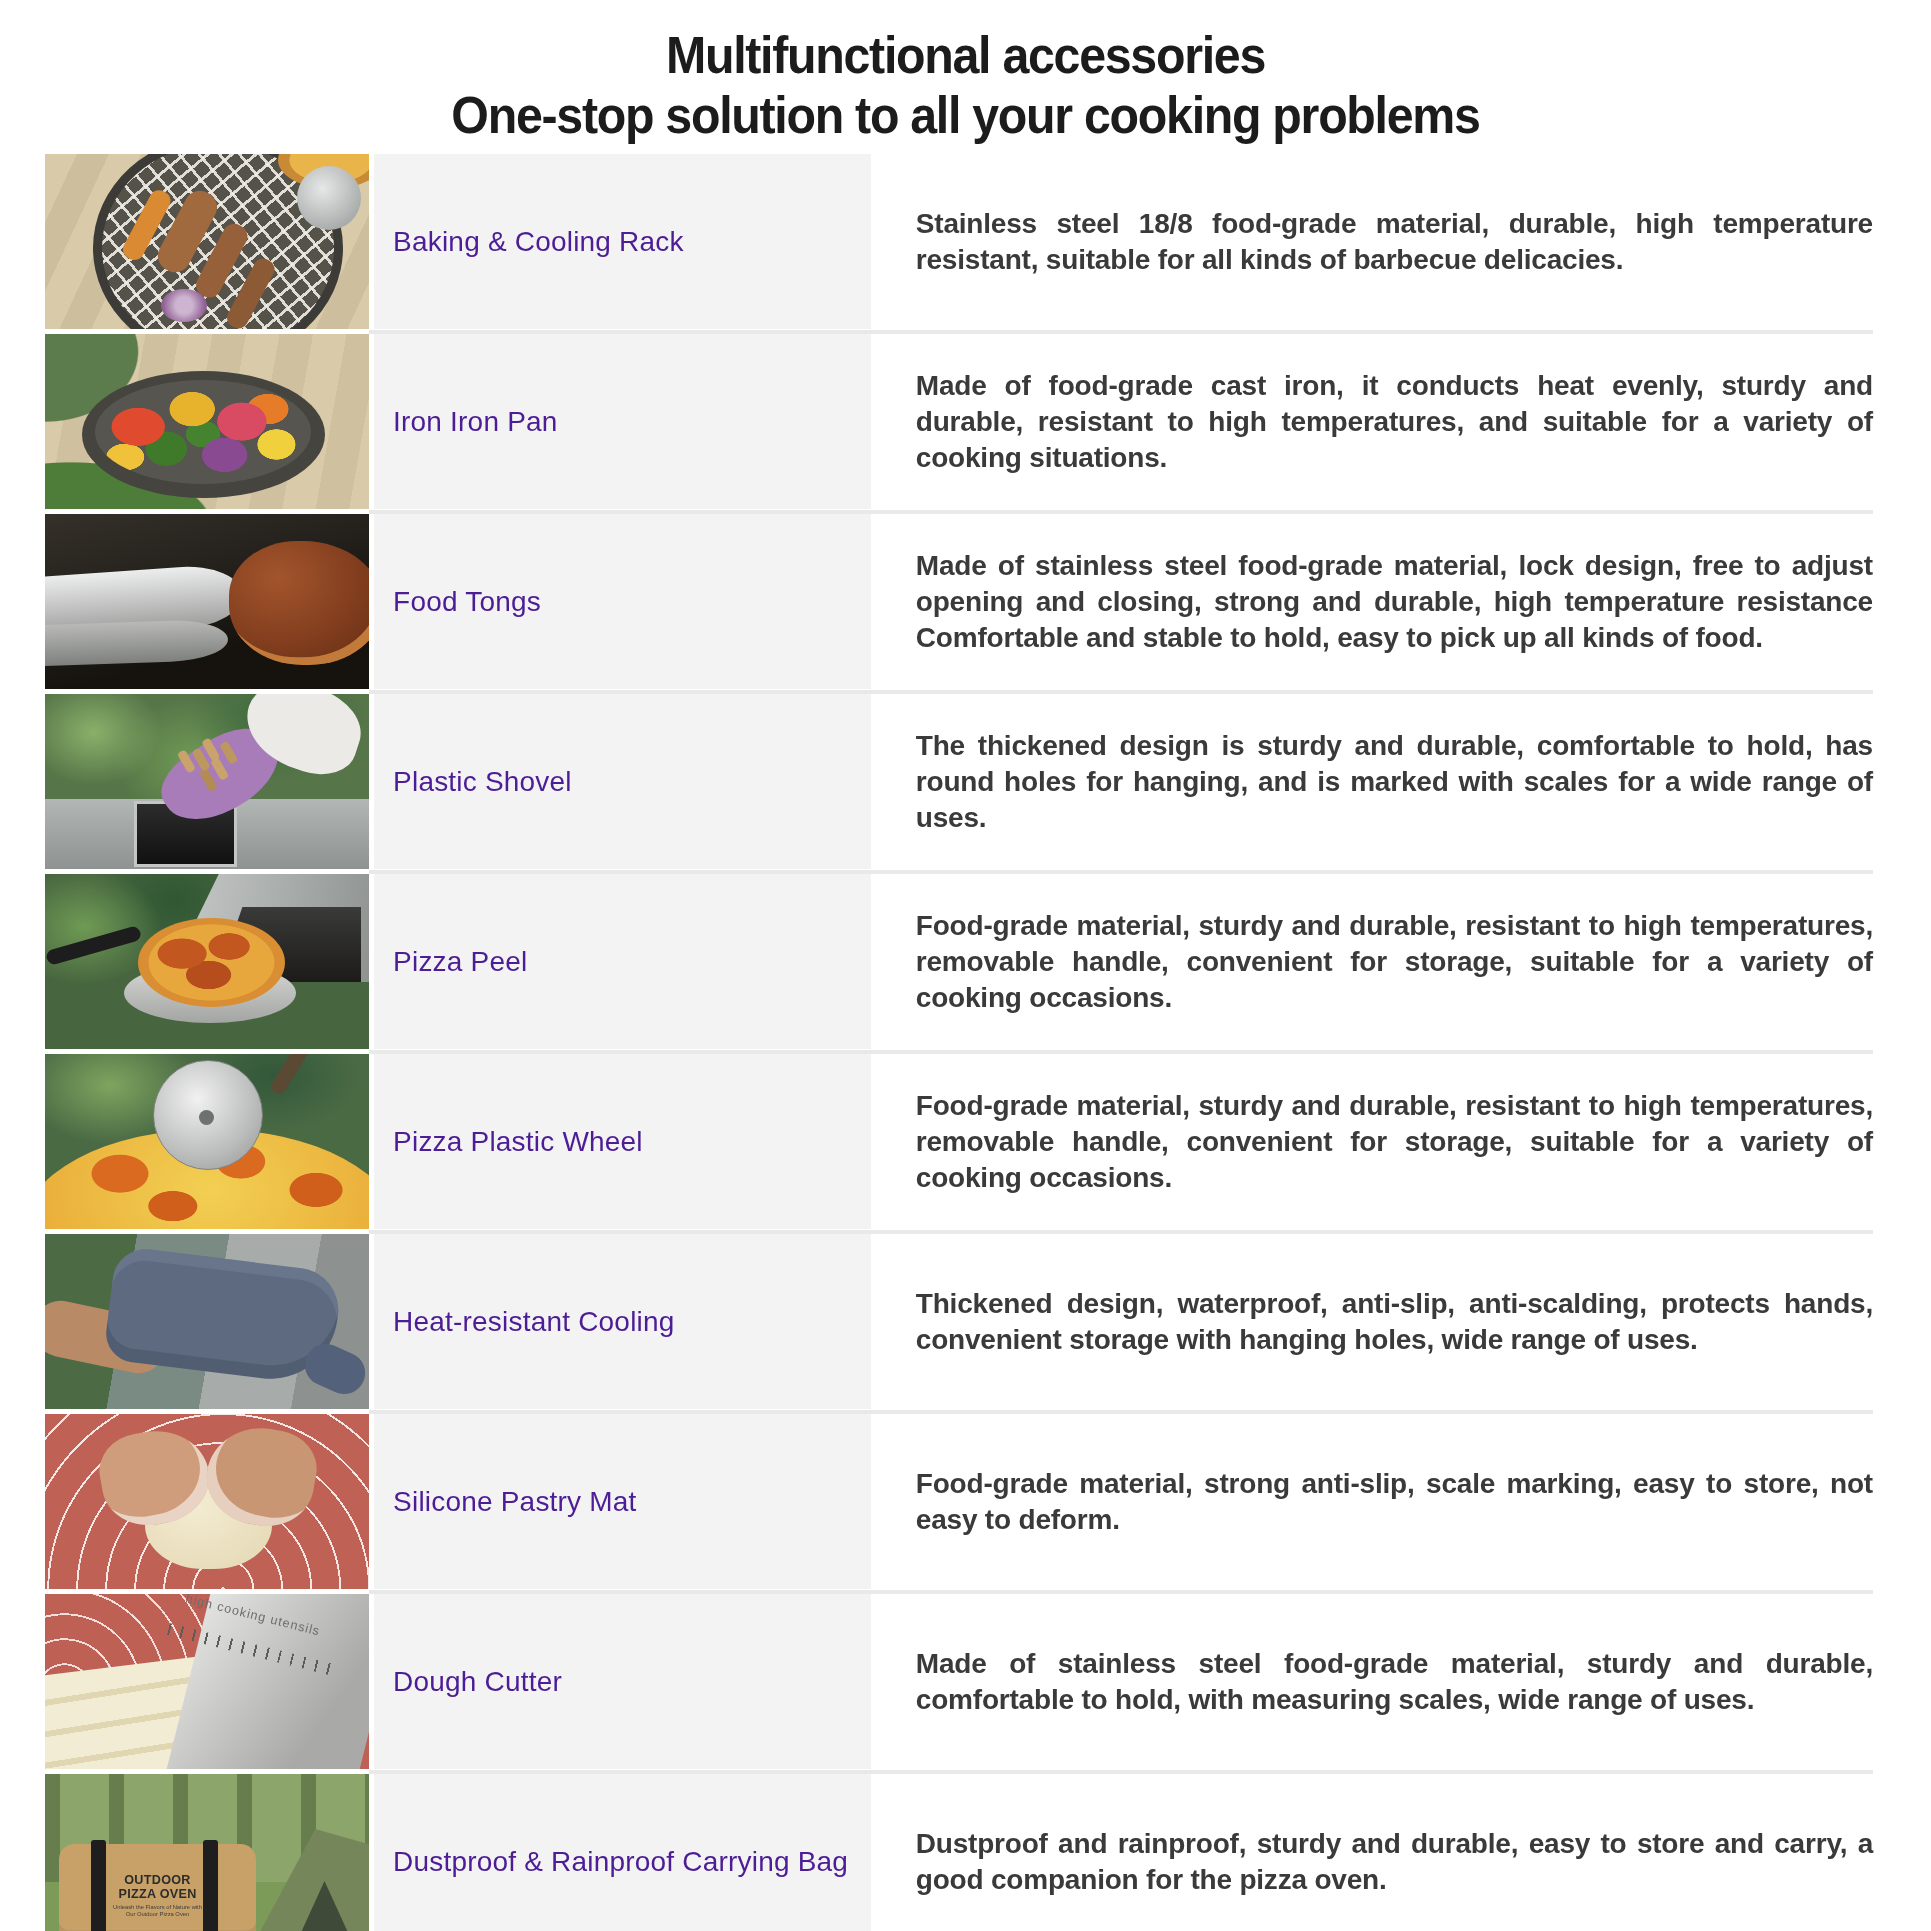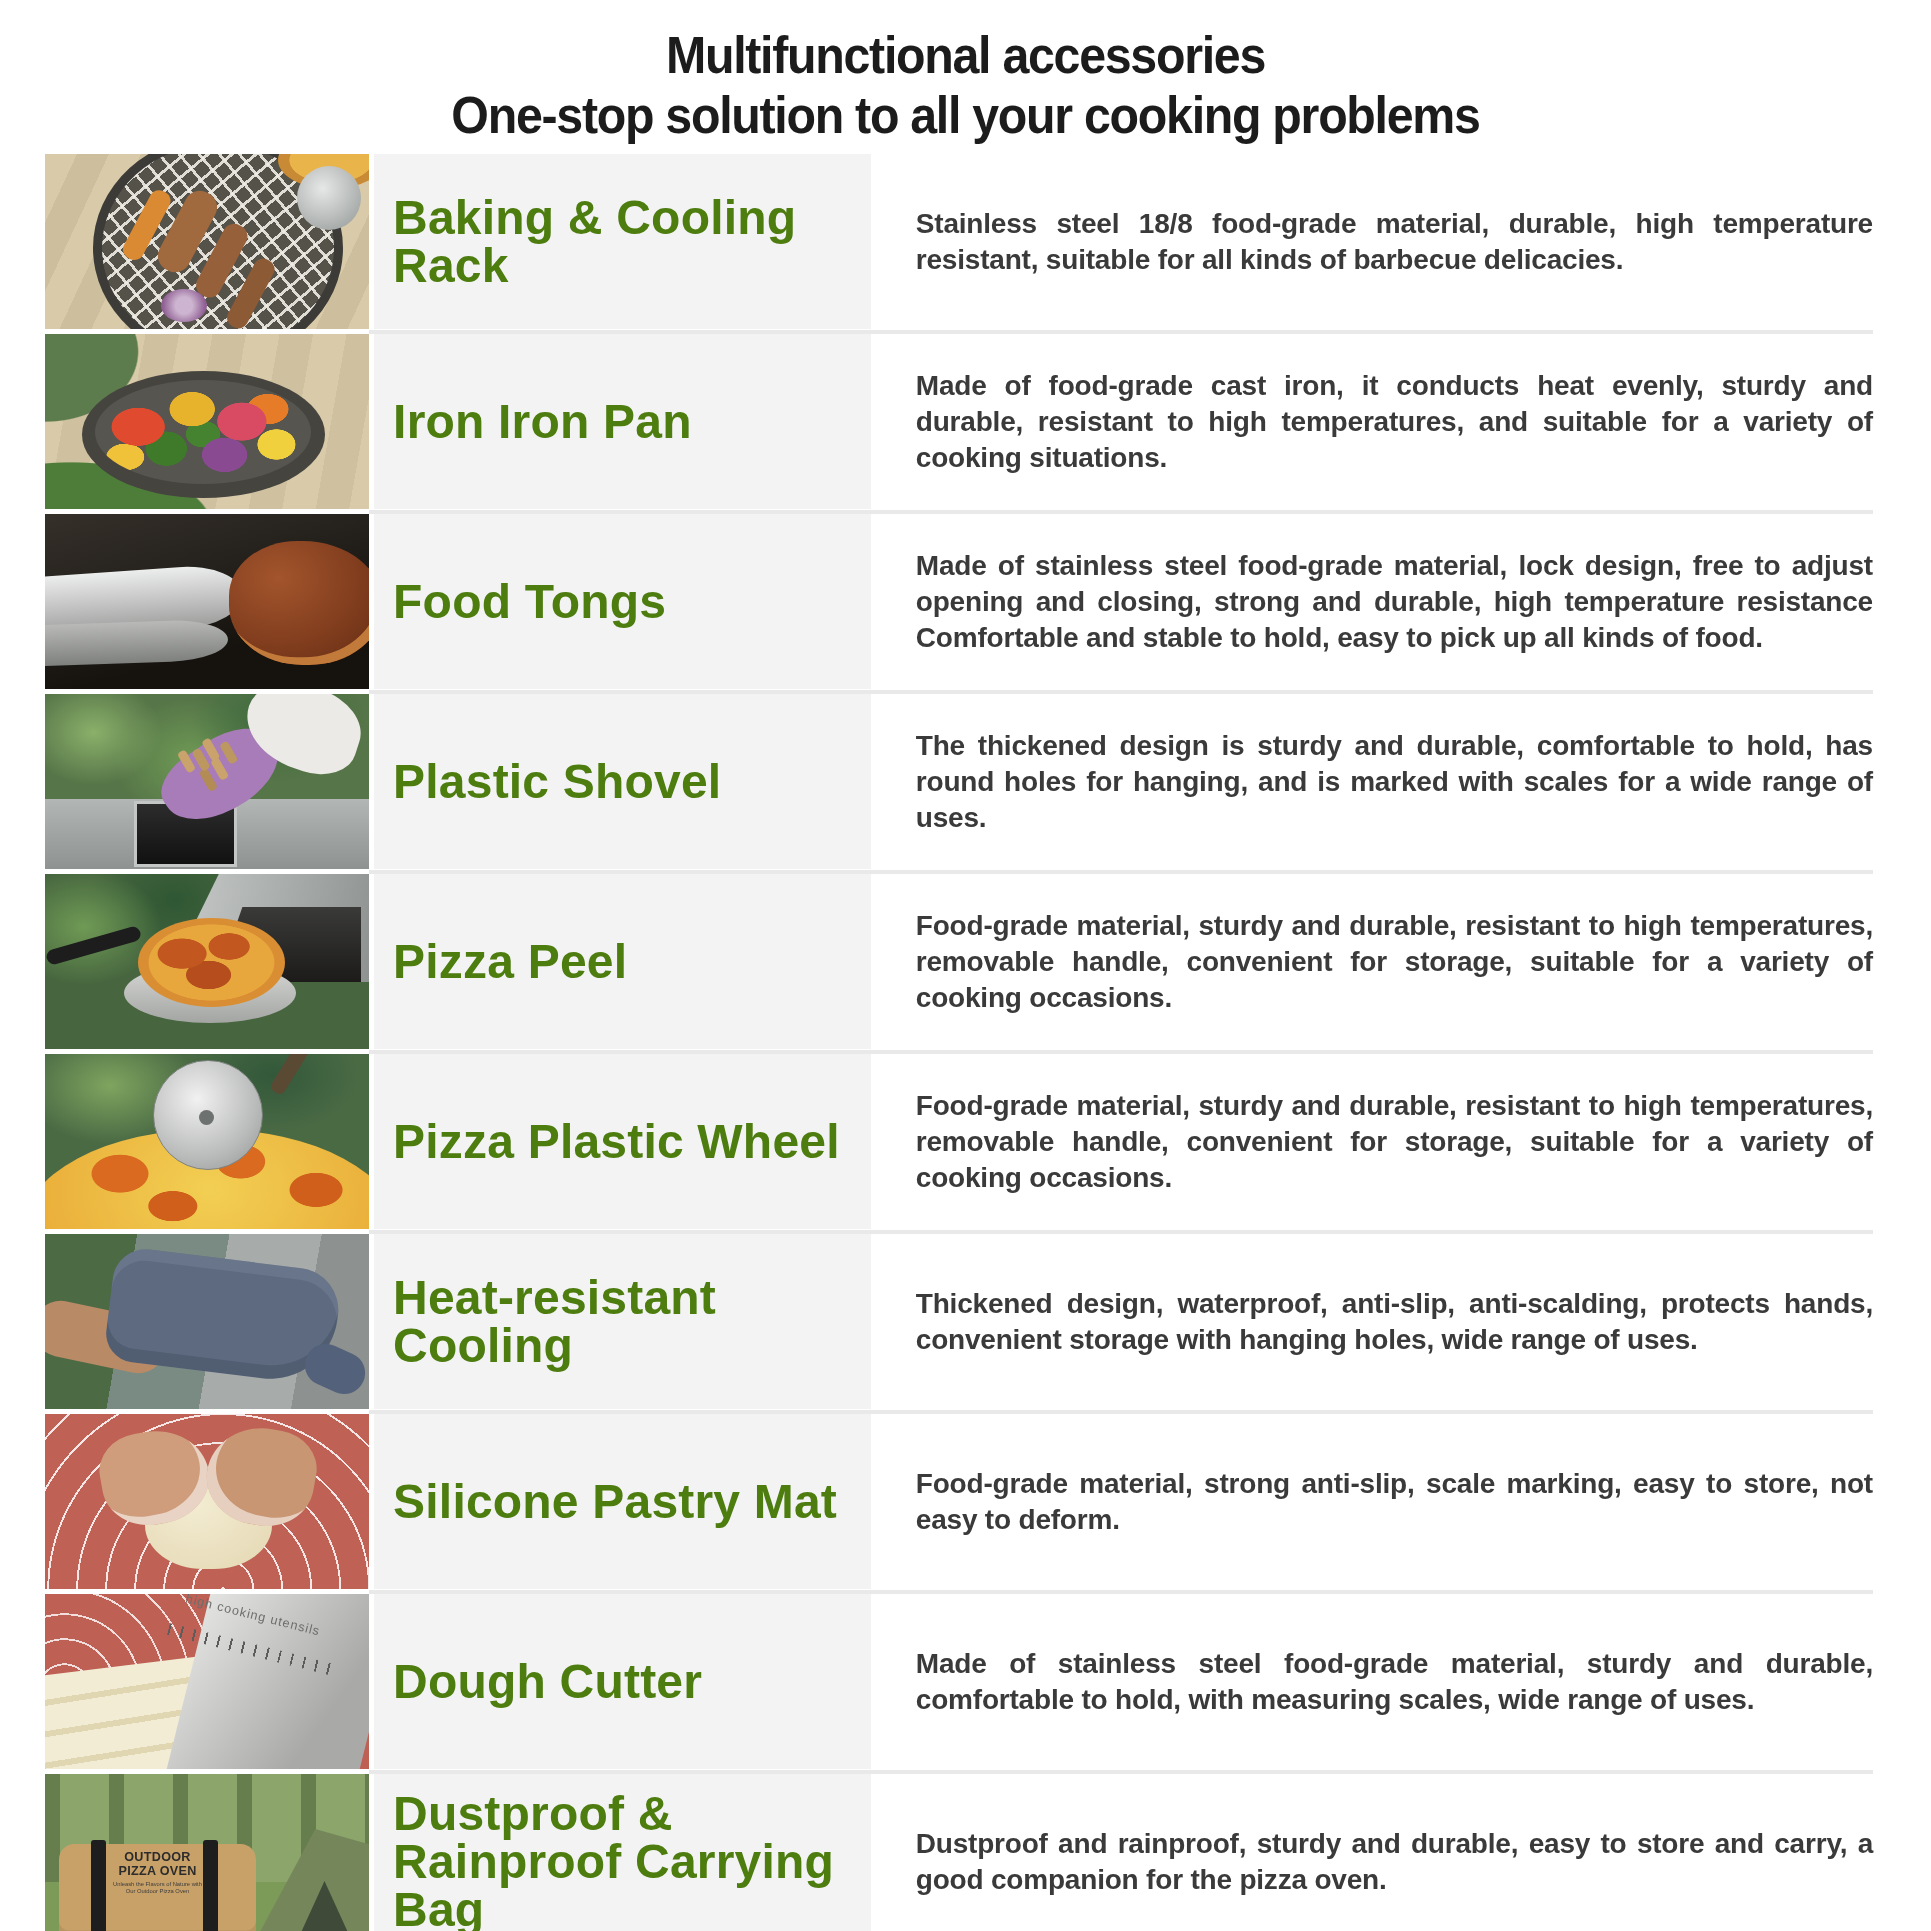--- a/index.html
+++ b/index.html
@@ -9,21 +9,21 @@
   .header{padding-top:25px;height:129px;text-align:center;}
   .header .line{display:block;font-weight:700;font-size:52px;line-height:60px;color:#1c1c1c;letter-spacing:-1.4px;transform:scaleX(.93);transform-origin:center;}
 
   
   .rows{margin-left:45px;}
   .row{display:flex;height:180px;position:relative;}
   .photo{width:324px;height:175px;flex:0 0 324px;position:relative;overflow:hidden;background:#ddd;}
   .row-right{flex:1;display:flex;margin-right:58px;position:relative;}
   .row-right::after{content:"";position:absolute;left:0;right:0;bottom:0;height:3.9px;background:#e9e9e9;}
   .name-cell{width:497px;flex:0 0 497px;height:175px;margin-left:4.8px;background:#f3f3f4;display:flex;align-items:center;box-sizing:border-box;padding-left:19.3px;}
-  .name-cell .nm{font-size:48px;line-height:48px;font-weight:700;color:#4d7c0f;letter-spacing:0.2px;}
+  .name-cell .nm{font-size:28px;line-height:48px;font-weight:400;color:#4c1d95;letter-spacing:0.2px;}
   .desc-cell{flex:1;height:175px;display:flex;align-items:center;box-sizing:border-box;padding-left:45px;}
   .desc-cell .ds{font-size:28px;line-height:36px;font-weight:700;color:#3a3a3a;letter-spacing:-0.2px;text-align:justify;width:100%;}
 
   
   .photo>div{position:absolute;}
 
   
   .p1{background:repeating-linear-gradient(115deg,#d9cba9 0 29px,#cdbf9e 29px 58px);}
   .p1 .grill{left:48px;top:-19.3px;width:232px;height:208px;border-radius:50%;border:9.7px solid #3c3b37;
      background:repeating-linear-gradient(50deg,rgba(238,236,228,.9) 0 2.9px,transparent 2.9px 15.4px),
@@ -123,21 +123,21 @@
 
   
   .p10{background:linear-gradient(to bottom,#8ba56b 0 62%,#7c9a58 62%);}
   .p10 .trees{left:0;top:0;width:324px;height:108px;
      background:repeating-linear-gradient(90deg,rgba(72,92,52,.55) 0 15.4px,transparent 15.4px 64px);}
   .p10 .tent{right:-5.8px;bottom:0;width:124px;height:120px;background:#75875a;clip-path:polygon(52% 0,100% 14%,100% 100%,0 100%);}
   .p10 .tentdoor{right:13.5px;bottom:0;width:62px;height:68px;background:#3f4a38;clip-path:polygon(50% 0,100% 100%,0 100%);}
   .p10 .bag{left:13.5px;top:70px;width:197px;height:98px;border-radius:15.4px 15.4px 9.7px 9.7px;background:#c8a168;box-shadow:inset 0 -11.6px 0 rgba(0,0,0,.08);}
   .p10 .strap{top:66px;width:15.4px;height:106px;background:#1e1e1e;border-radius:2.9px;}
   .p10 .strap.s1{left:46px;} .p10 .strap.s2{left:158px;}
-  .p10 .baglabel{left:68px;top:77px;width:89px;text-align:center;color:#2c2c2c;}
+  .p10 .baglabel{left:68px;top:100px;width:89px;text-align:center;color:#2c2c2c;}
   .p10 .baglabel .t1{font-weight:700;font-size:12.6px;line-height:13.5px;letter-spacing:0.3px;}
   .p10 .baglabel .t2{font-size:5.8px;line-height:6.8px;margin-top:2.9px;color:#3d3d3d;}
 </style>
 </head>
 <body>
 
 <div class="header">
   <span class="line">Multifunctional accessories</span>
   <span class="line">One-stop solution to all your cooking problems</span>
 </div>

